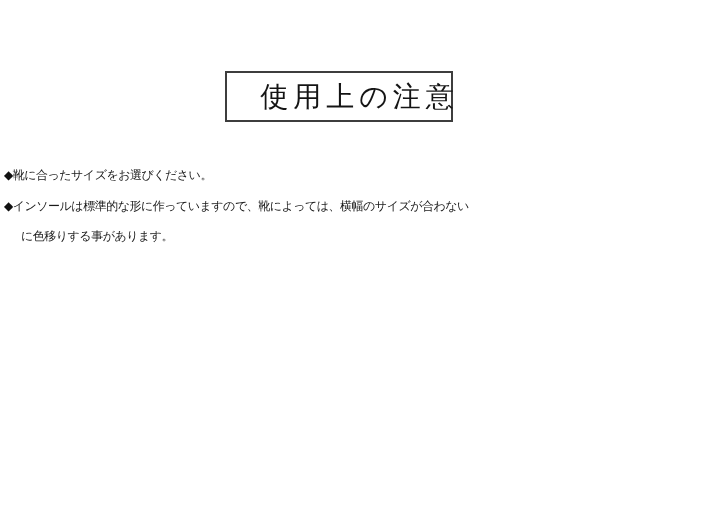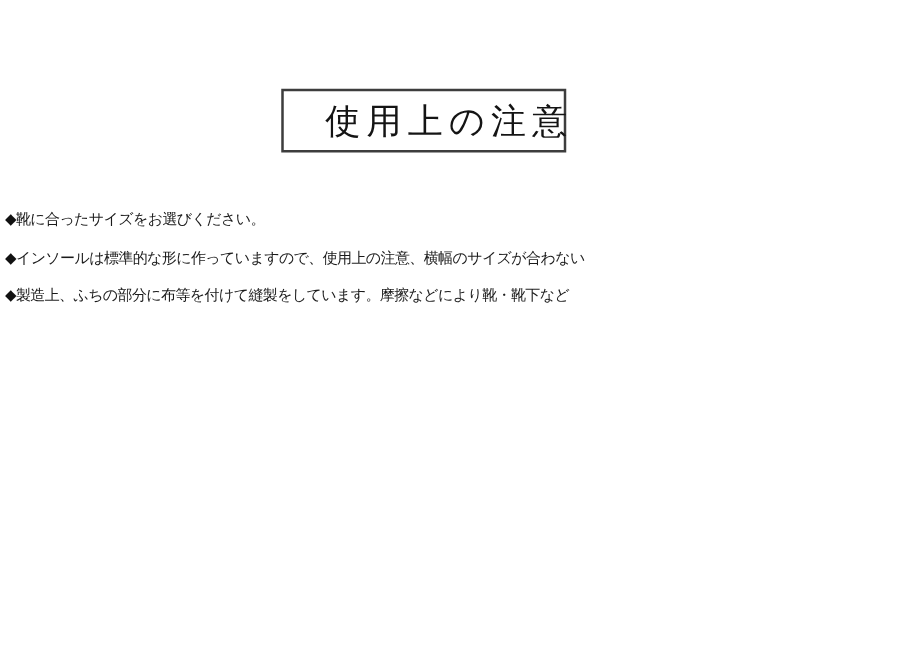--- a/index.html
+++ b/index.html
@@ -62,17 +62,17 @@
 <body>
 
 <div class="page">
 
   <div class="title-box">
     <span class="title-text">使用上の注意</span>
   </div>
 
   <div class="notices" id="notices">
       <div class="line"><span class="bullet">◆</span><span>靴に合ったサイズをお選びください。</span></div>
-      <div class="line"><span class="bullet">◆</span><span>インソールは標準的な形に作っていますので、使用上の注意、横幅のサイズが合わない</span></div>
-      <div class="line"><span class="bullet">◆</span><span>製造上、ふちの部分に布等を付けて縫製をしています。摩擦などにより靴・靴下など</span></div>
+      <div class="line"><span class="bullet">◆</span><span>インソールは標準的な形に作っていますので、靴によっては、横幅のサイズが合わない</span></div>
+      <div class="line cont"><span>に色移りする事があります。</span></div>
     </div>
 
 </div>
 
 </body></html>

